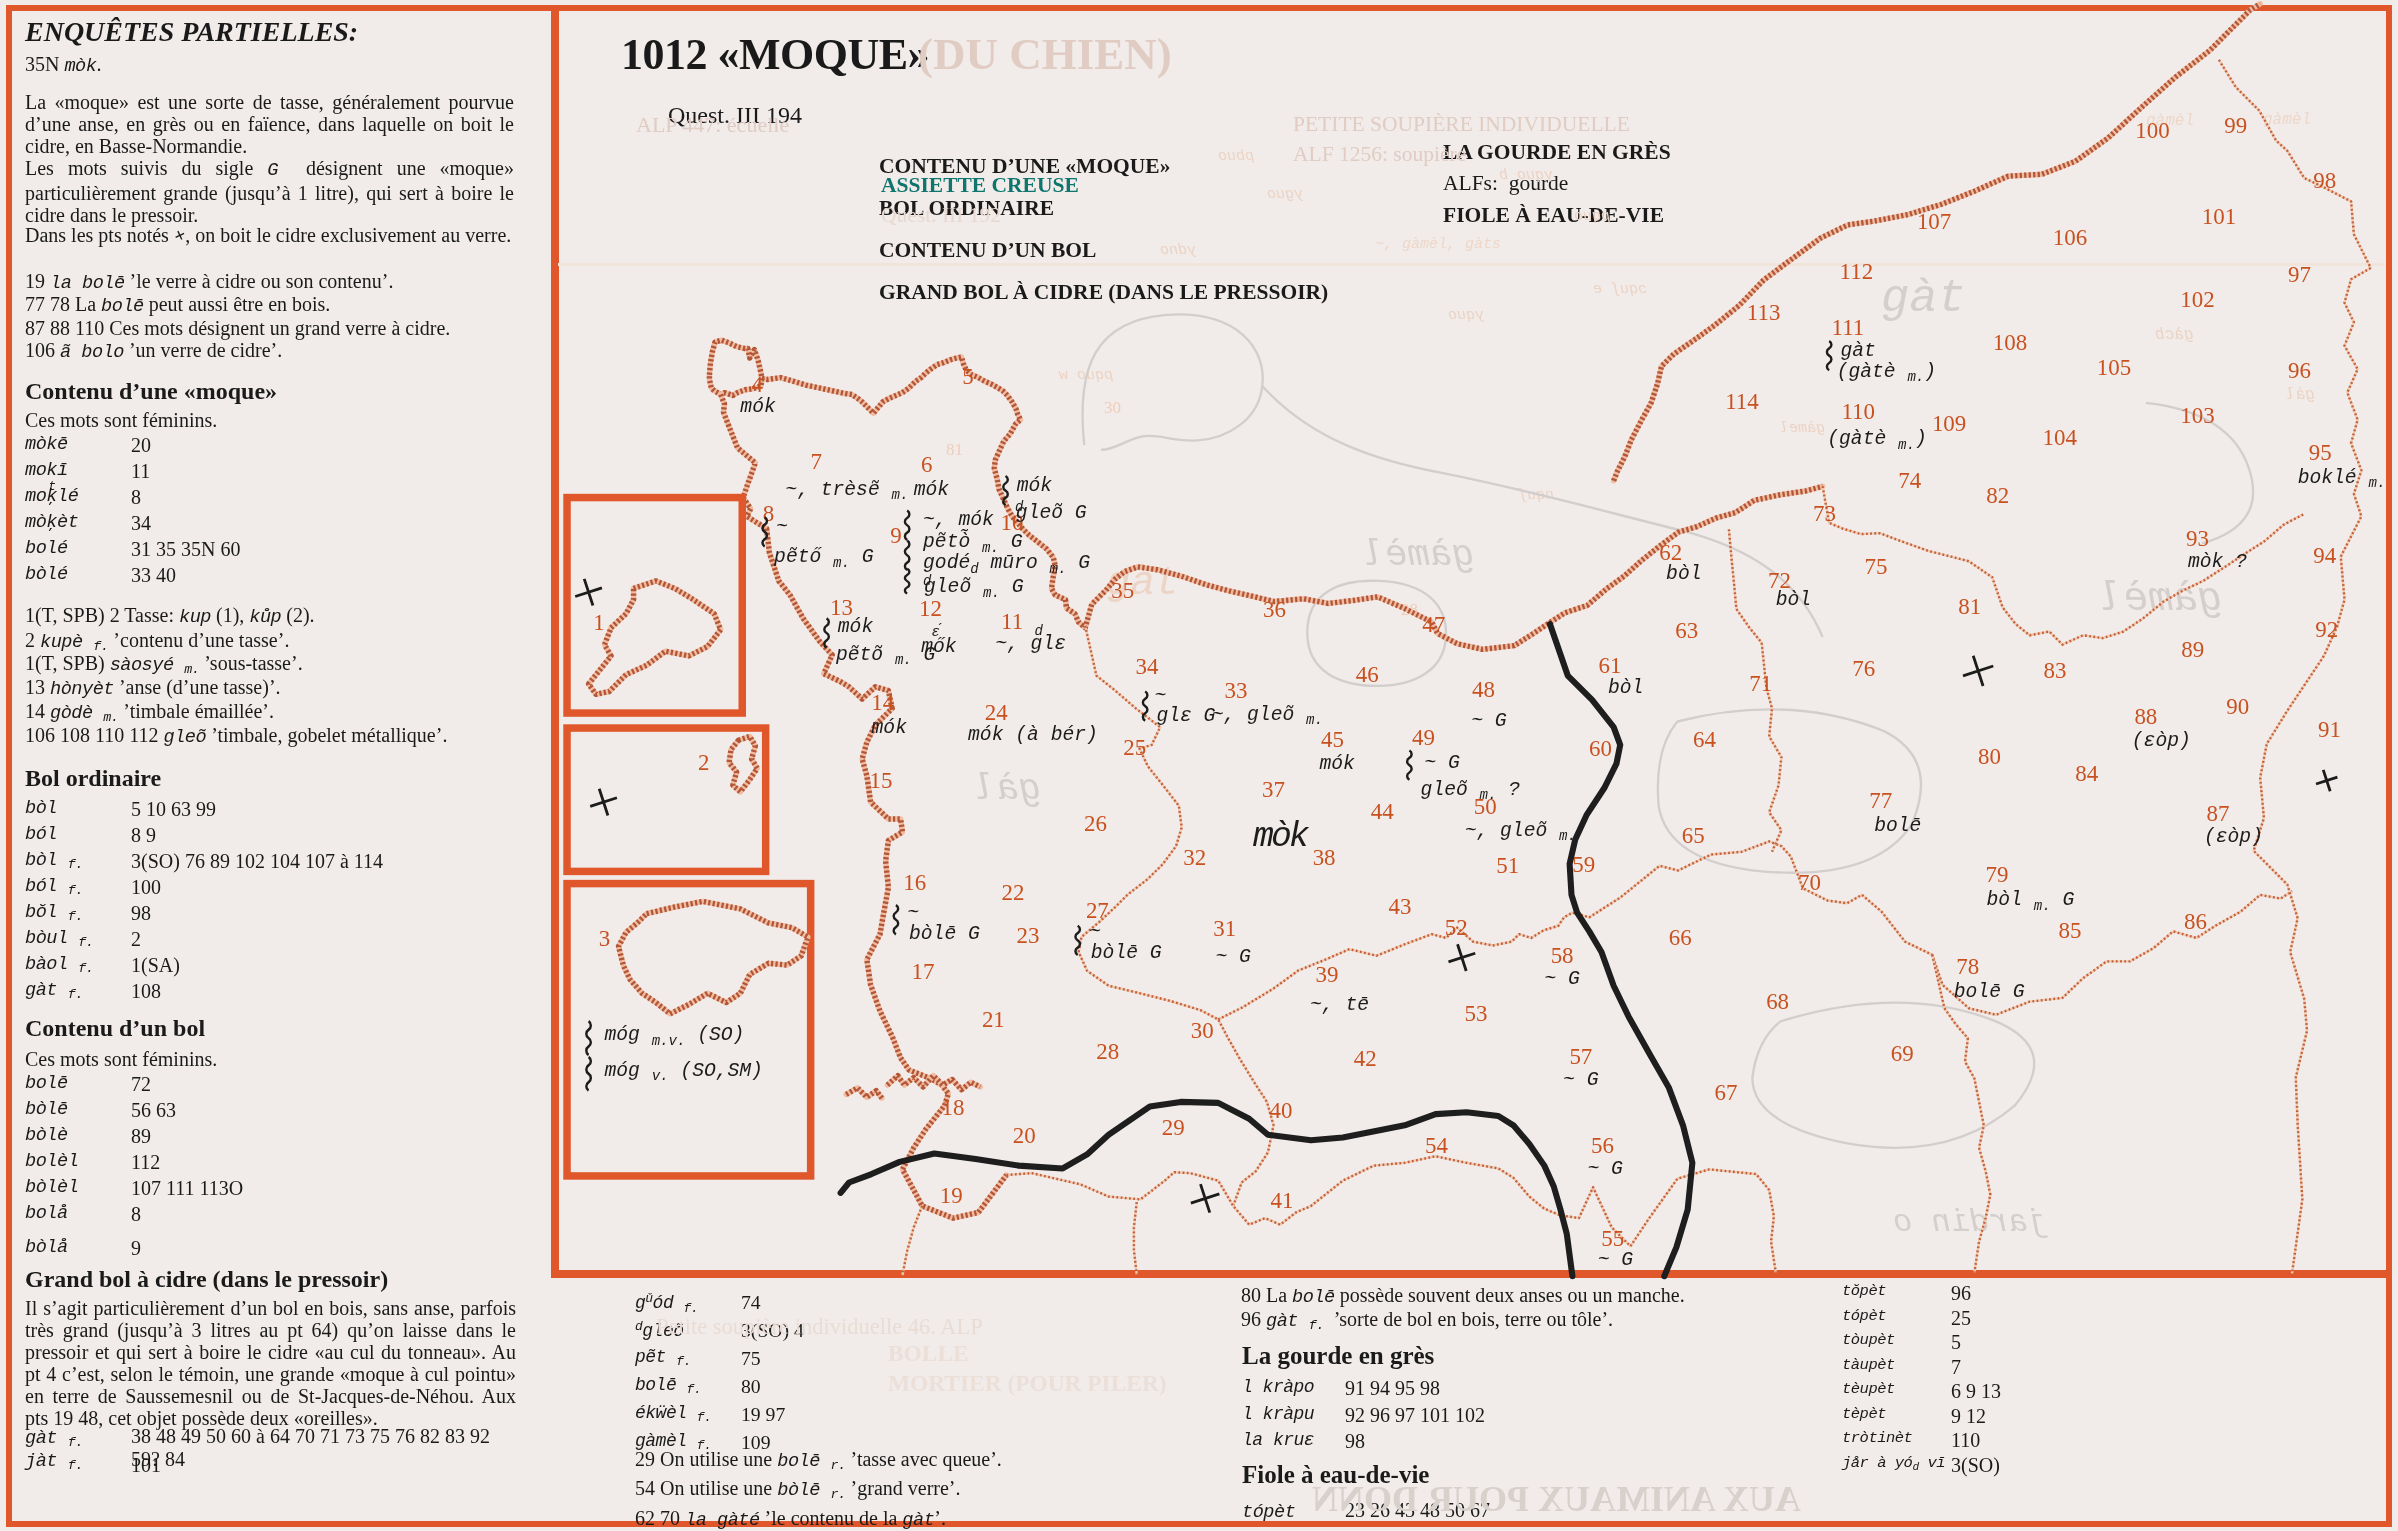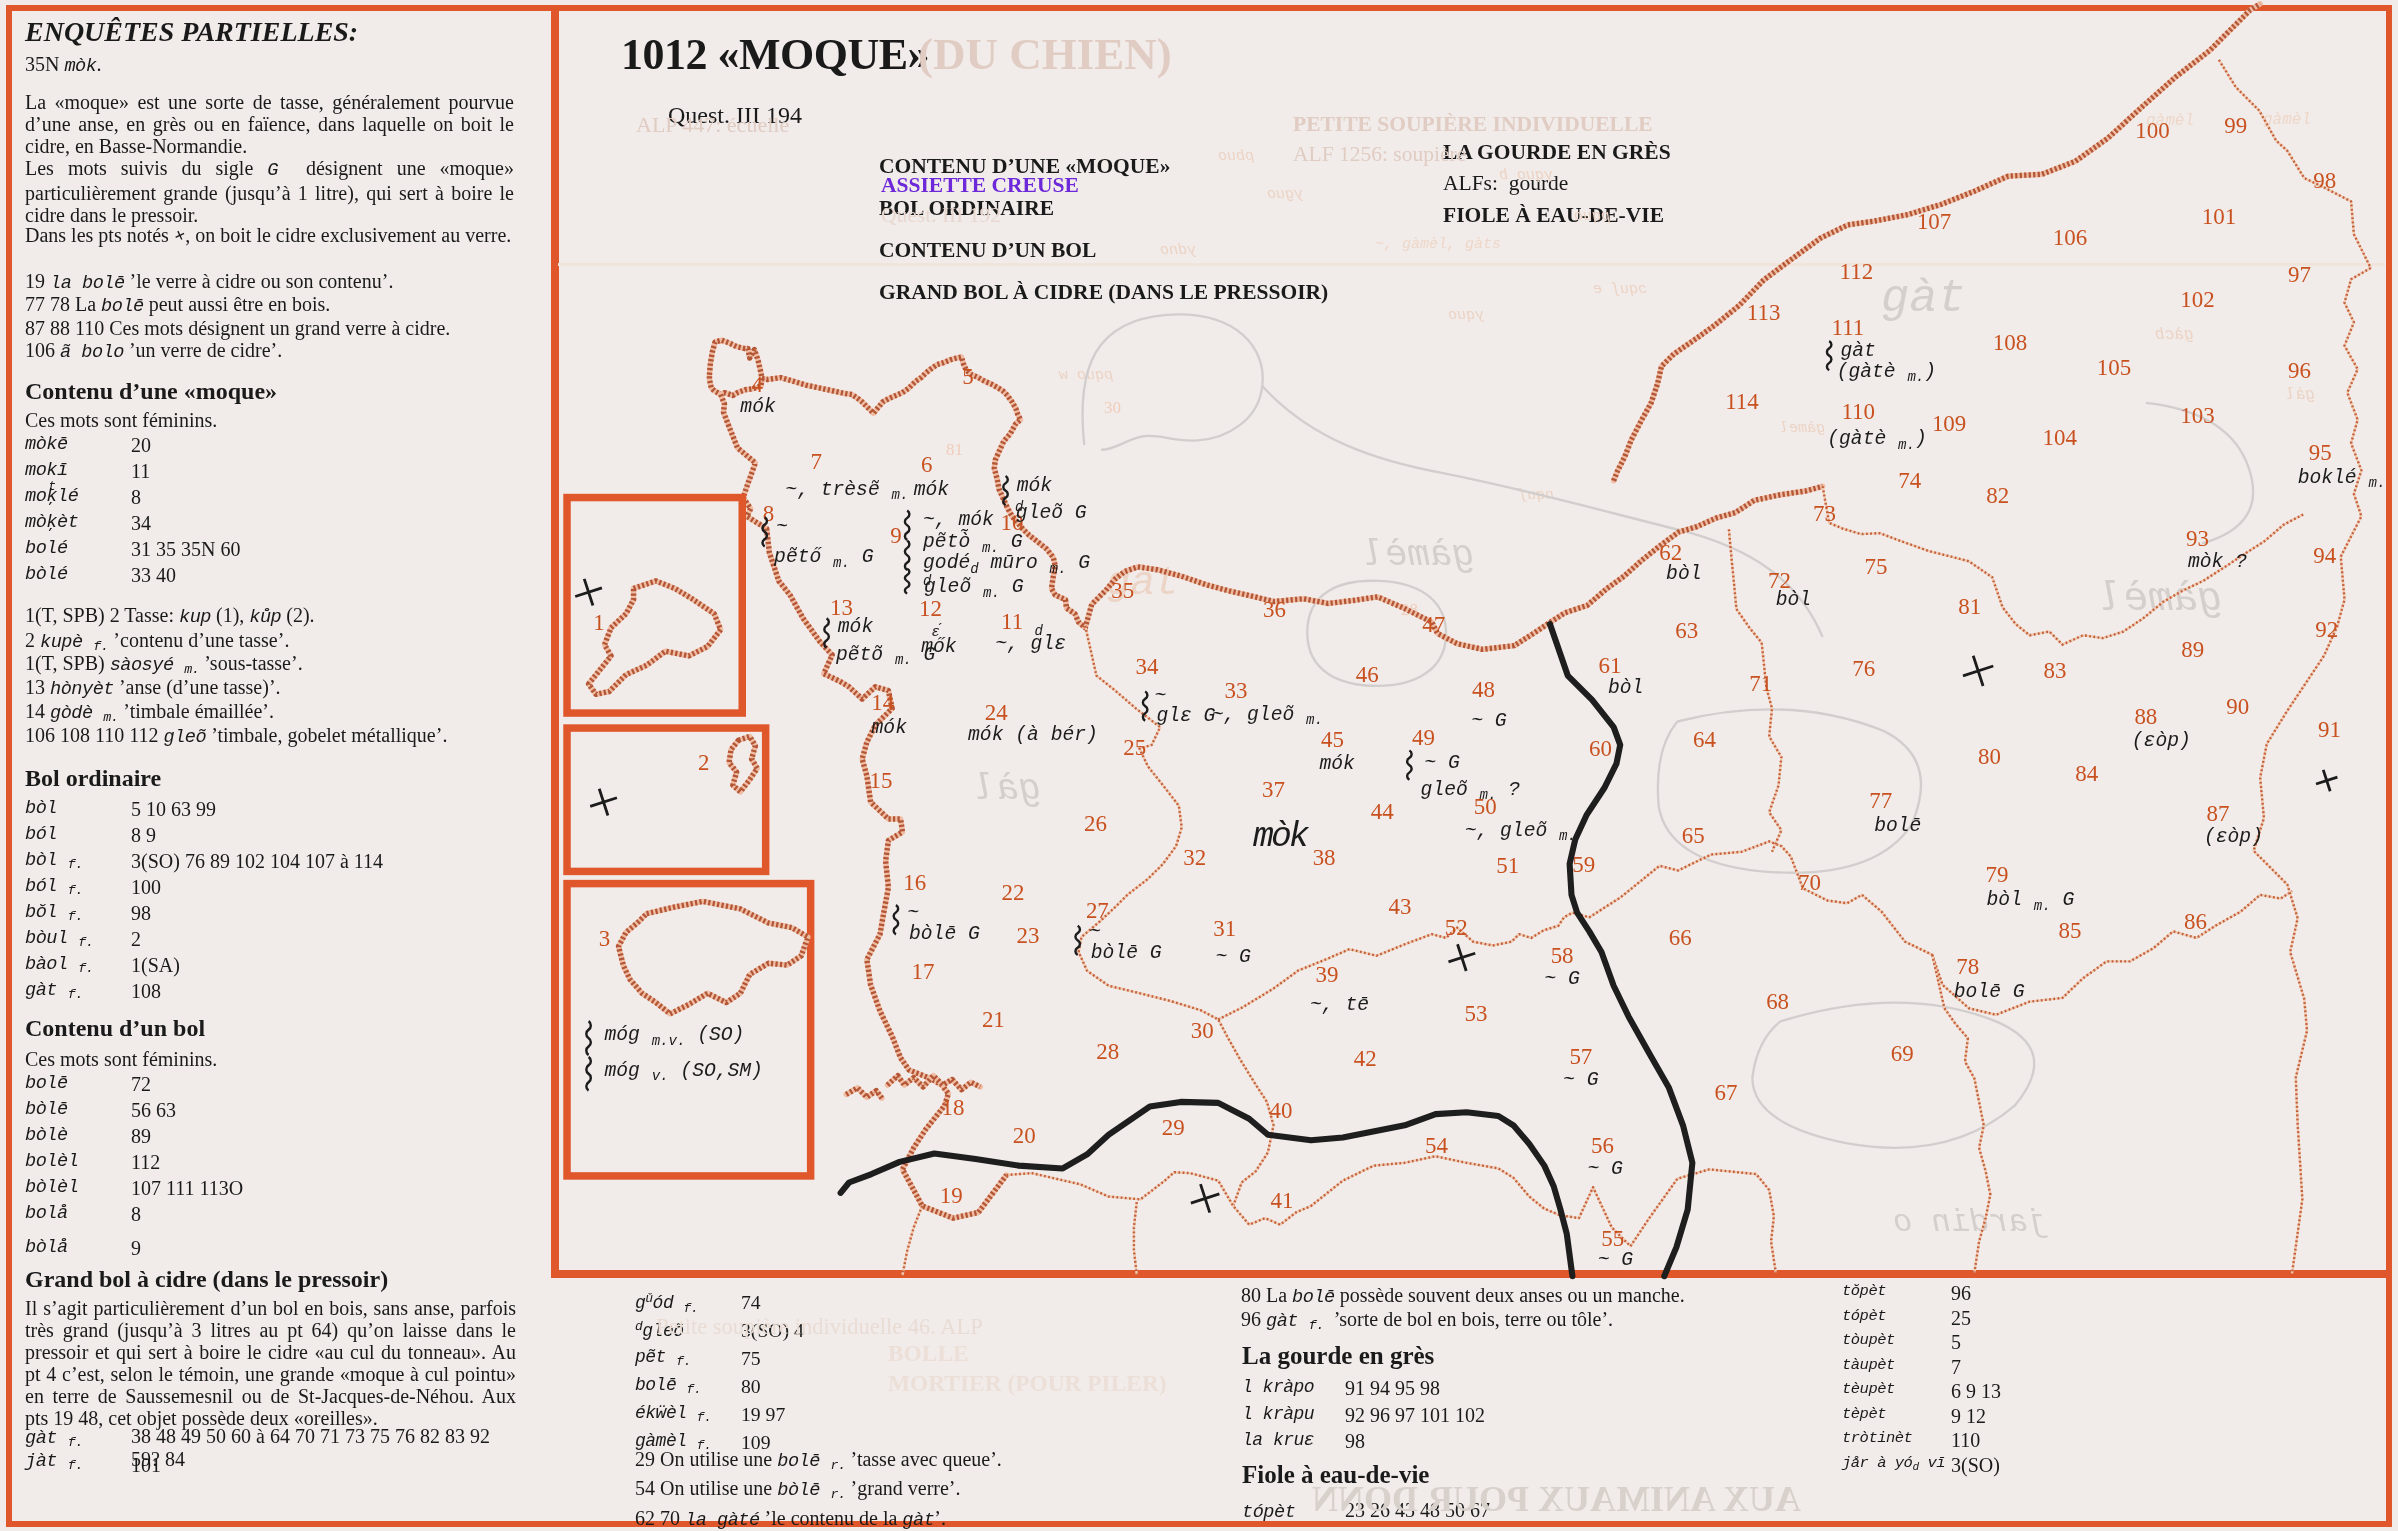--- a/index.html
+++ b/index.html
@@ -246,23 +246,23 @@
       <span class="n" style="left:109px">110</span>
     </div>
 <div class="row" style="height:24.5px">
       <span class="w ph">jår à yó<span class="sub">d</span> vī</span>
       <span class="n" style="left:109px">3(SO)</span>
     </div>
 </div>
 
 <div class="ghost" style="left:918px;top:28px;font-size:45px;font-weight:bold">(DU CHIEN)</div>
 <div class="ghost" style="left:636px;top:112px;font-size:22px">ALP 447: écuelle</div>
-<div class="ghost" style="left:1293px;top:112px;font-size:21.5px;font-weight:bold">PETITE SOUPIÈRE INDIVIDUELLE</div>
+<div class="ghost" style="left:1293px;top:112px;font-size:21.5px;font-weight:normal">PETITE SOUPIÈRE INDIVIDUELLE</div>
 <div class="ghost" style="left:1293px;top:142px;font-size:21.5px">ALF 1256: soupière</div>
-<div class="ghost" style="left:881px;top:173px;font-size:21.5px;font-weight:bold;color:#6d28d9">ASSIETTE CREUSE</div>
+<div class="ghost" style="left:881px;top:173px;font-size:21.5px;font-weight:bold;color:#0f766e">ASSIETTE CREUSE</div>
 <div class="ghost" style="left:881px;top:203px;font-size:21.5px;color:#e8d8d0">Quest. III 192</div>
 <div class="ghostg" style="left:1881px;top:272px;font-size:47px;font-style:italic;font-family:'Liberation Mono'">gàt</div>
 <div class="ghost" style="left:1106px;top:560px;font-size:41px;font-style:italic;font-family:'Liberation Mono';color:#ecd4c6">gàt</div>
 <div class="ghostg mir" style="left:2099px;top:576px;font-size:41px;font-style:italic;font-family:'Liberation Mono'">gàmèl</div>
 <div class="ghostg mir" style="left:1363px;top:534px;font-size:37px;font-style:italic;font-family:'Liberation Mono'">gàmèl</div>
 <div class="ghostg mir" style="left:974px;top:768px;font-size:37px;font-style:italic;font-family:'Liberation Mono'">gàl</div>
 <div class="ghostg mir" style="left:1893px;top:1204px;font-size:32px;font-style:italic;font-family:'Liberation Mono'">jardin o</div>
 <div class="ghostg mir" style="left:1312px;top:1478px;font-size:36px;font-weight:bold;color:#d8d0cb">AUX ANIMAUX POUR DONN</div>
 <div class="ghost" style="left:656px;top:1314px;font-size:22.5px;color:#e9dcd4">Petite soupière individuelle  46. ALP</div>
 <div class="ghost" style="left:888px;top:1340px;font-size:23.4px;font-weight:bold;color:#ecdfd7">BOLLE</div>

